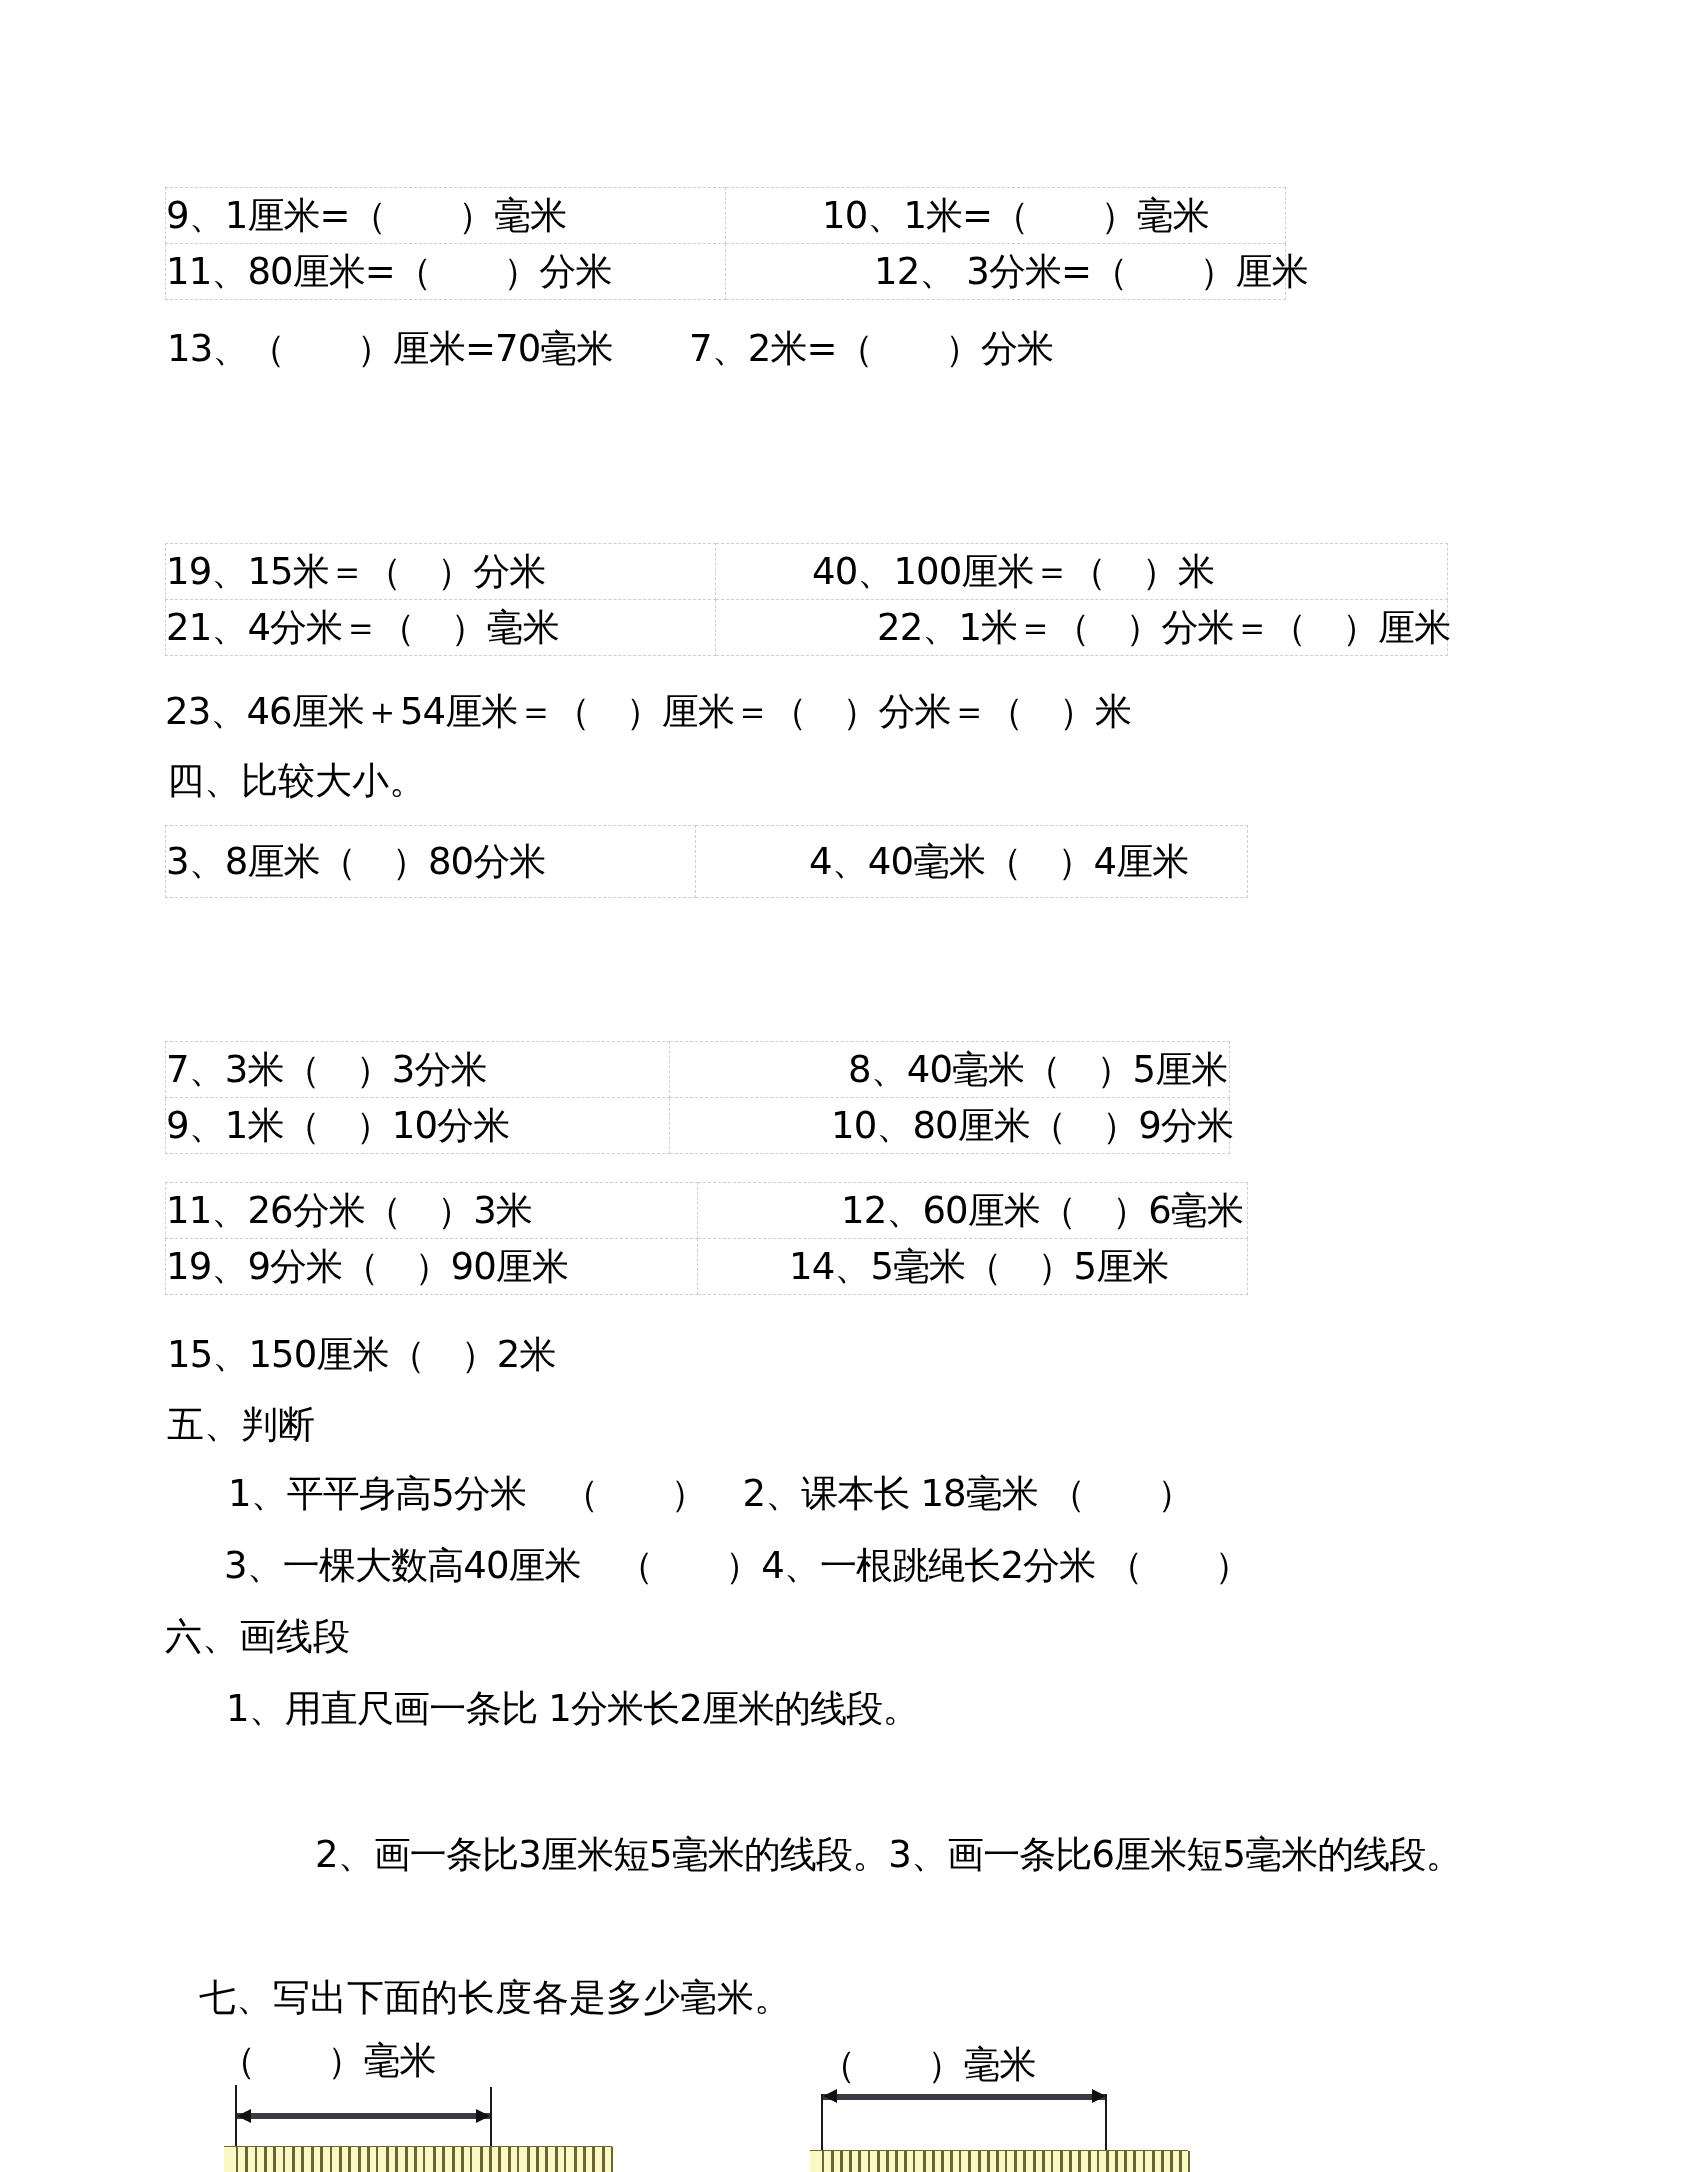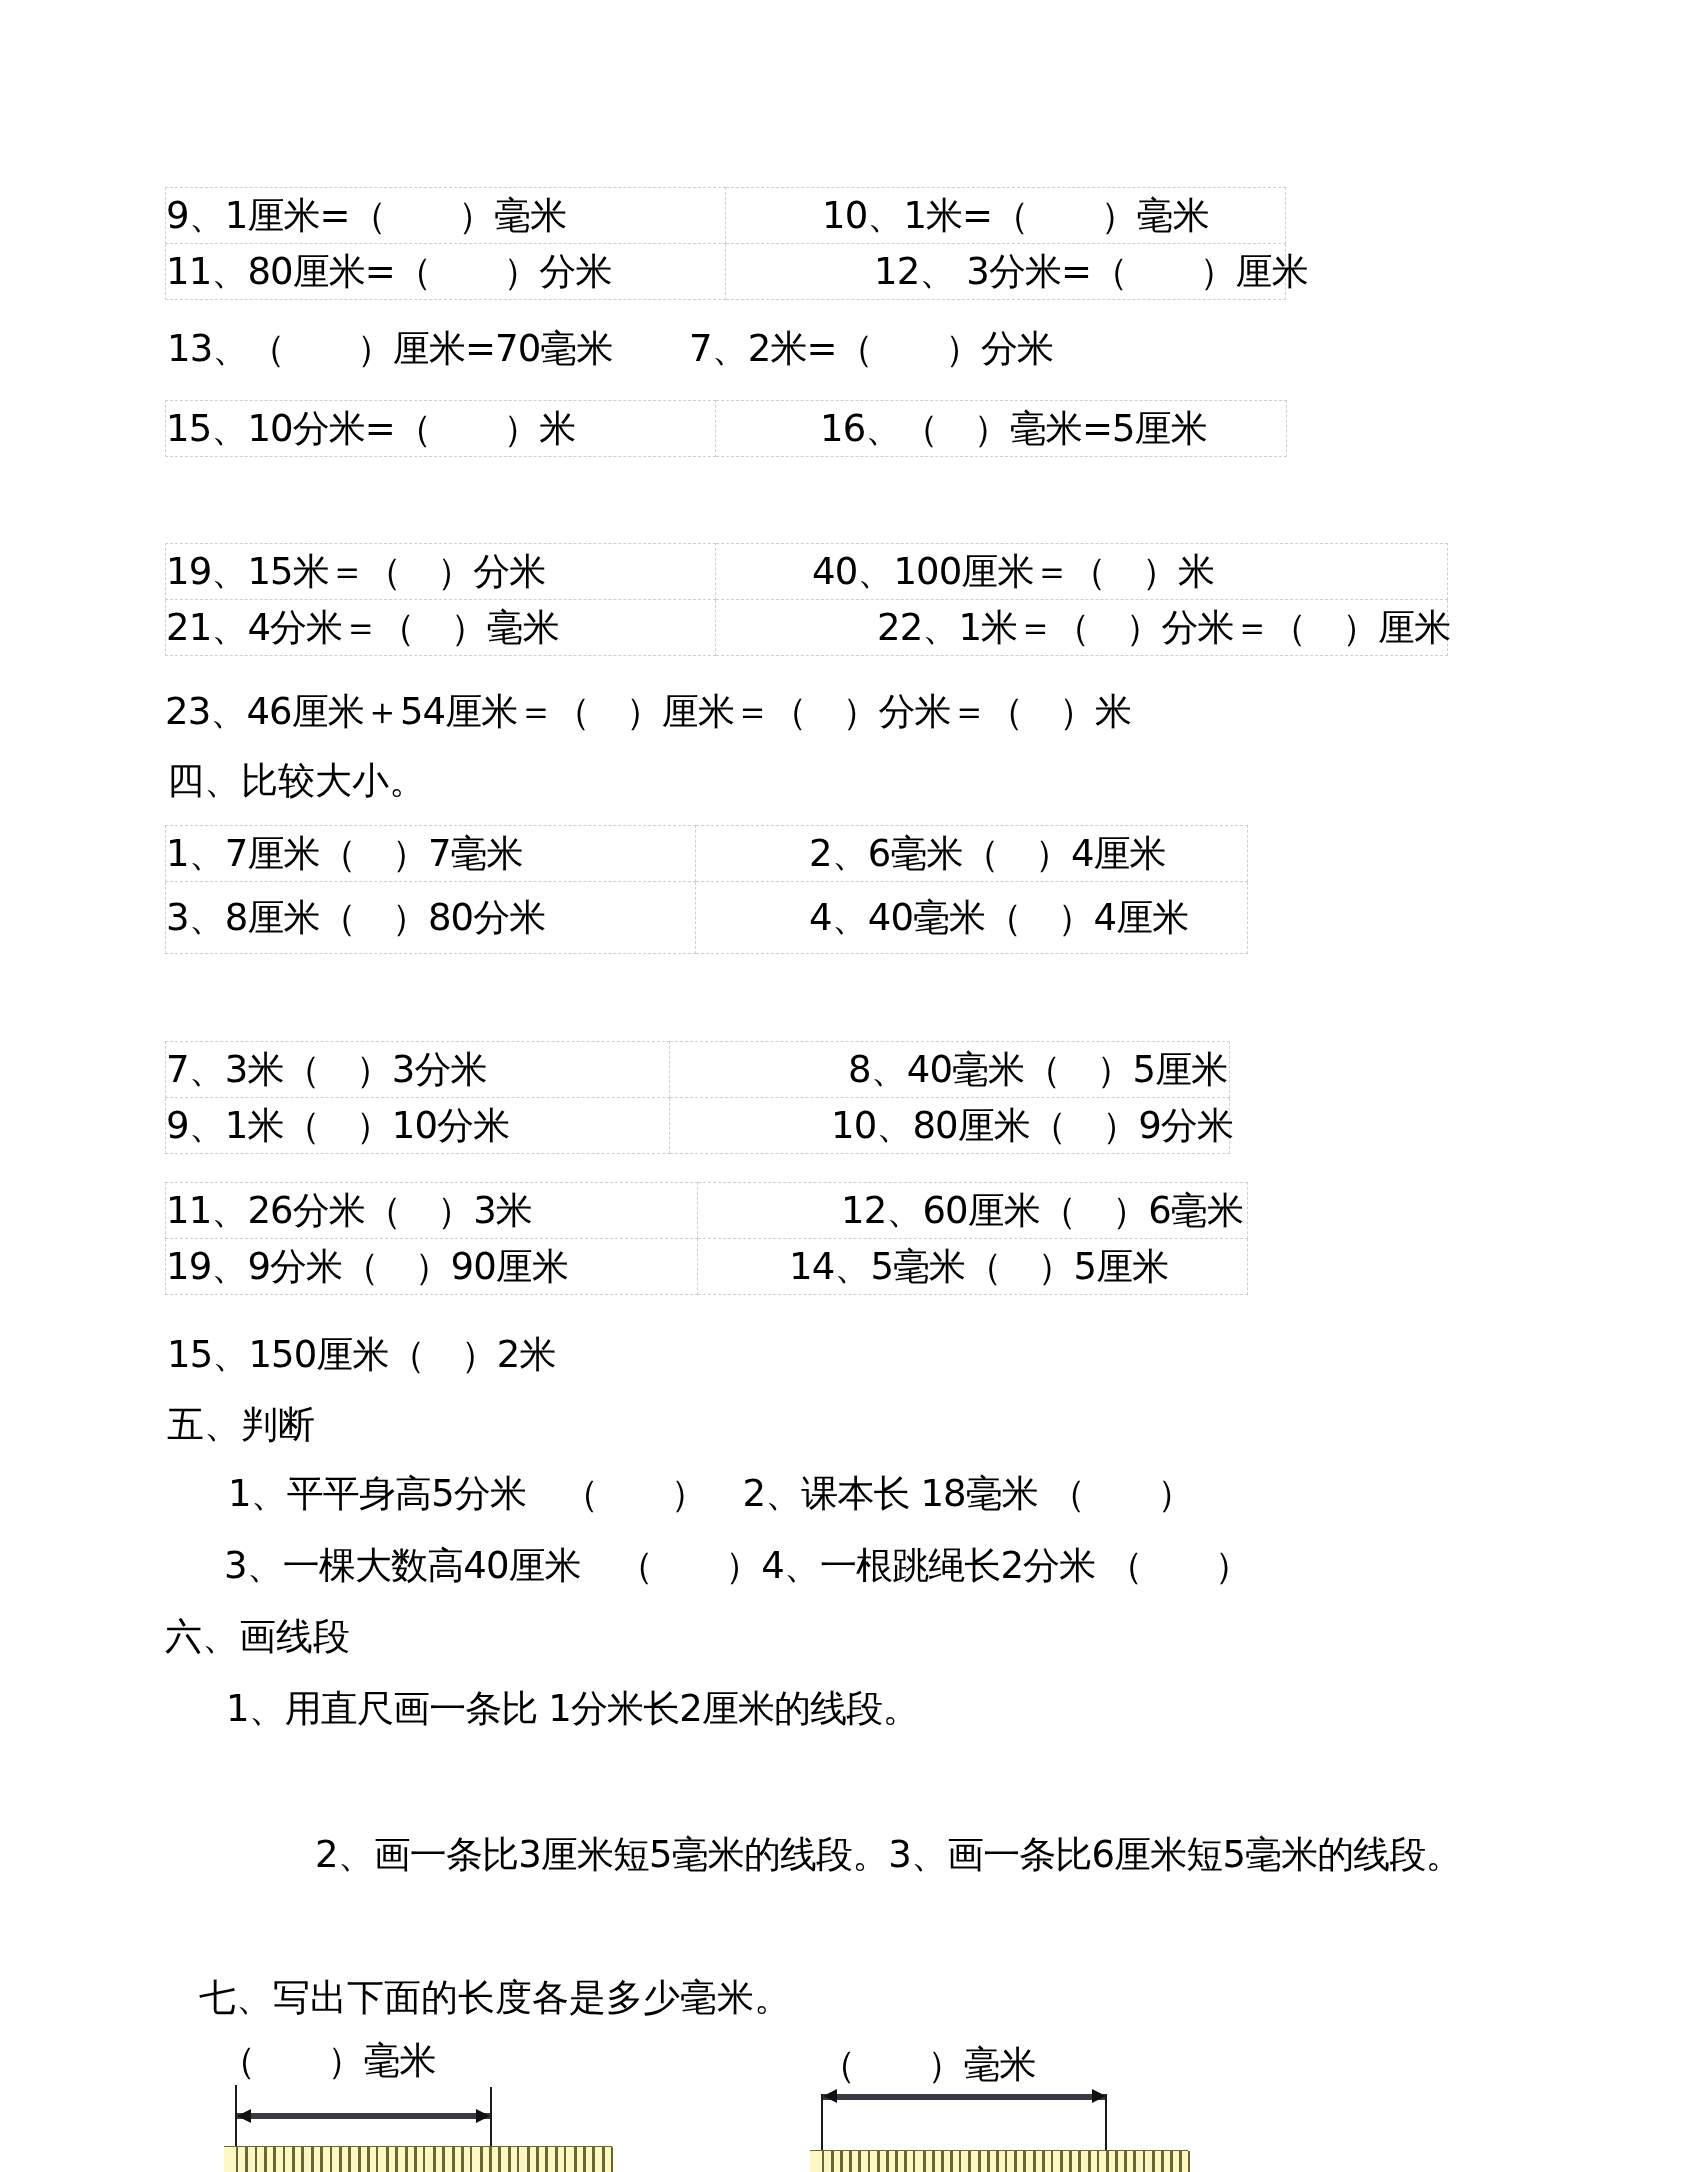--- a/index.html
+++ b/index.html
@@ -42,24 +42,20 @@
 
 <div class="abs txt" style="left:167px; top:330px;">13、（　　）厘米=70毫米</div>
 <div class="abs txt" style="left:689px; top:330px;">7、2米=（　　）分米</div>
 
 <table class="grid" style="left:165px; top:400px; width:1121px;">
   <colgroup>
       <col style="width:550px">
       <col style="width:571px">
     </colgroup>
   <tbody>
-      <tr style="height:56px">
-    <td><span class="cell">15、10分米=（　　）米</span></td>
-    <td><span class="cell" style="padding-left:104px">16、（　）毫米=5厘米</span></td>
-  </tr>
 </tbody>
   </table>
 
 <table class="grid" style="left:165px; top:543px; width:1282px;">
   <colgroup>
       <col style="width:550px">
       <col style="width:732px">
     </colgroup>
   <tbody>
       <tr style="height:56px">
@@ -76,24 +72,20 @@
 <div class="abs txt" style="left:165px; top:693px;">23、46厘米＋54厘米＝（　）厘米＝（　）分米＝（　）米</div>
 
 <div class="abs hdr" style="left:167px; top:762px;">四、比较大小。</div>
 
 <table class="grid" style="left:165px; top:825px; width:1082px;">
   <colgroup>
       <col style="width:530px">
       <col style="width:552px">
     </colgroup>
   <tbody>
-      <tr style="height:56px">
-    <td><span class="cell">1、7厘米（　）7毫米</span></td>
-    <td><span class="cell" style="padding-left:113px">2、6毫米（　）4厘米</span></td>
-  </tr>
   <tr style="height:72px">
     <td><span class="cell">3、8厘米（　）80分米</span></td>
     <td><span class="cell" style="padding-left:113px">4、40毫米（　）4厘米</span></td>
   </tr>
 </tbody>
   </table>
 
 <table class="grid" style="left:165px; top:1041px; width:1064px;">
   <colgroup>
       <col style="width:504px">

